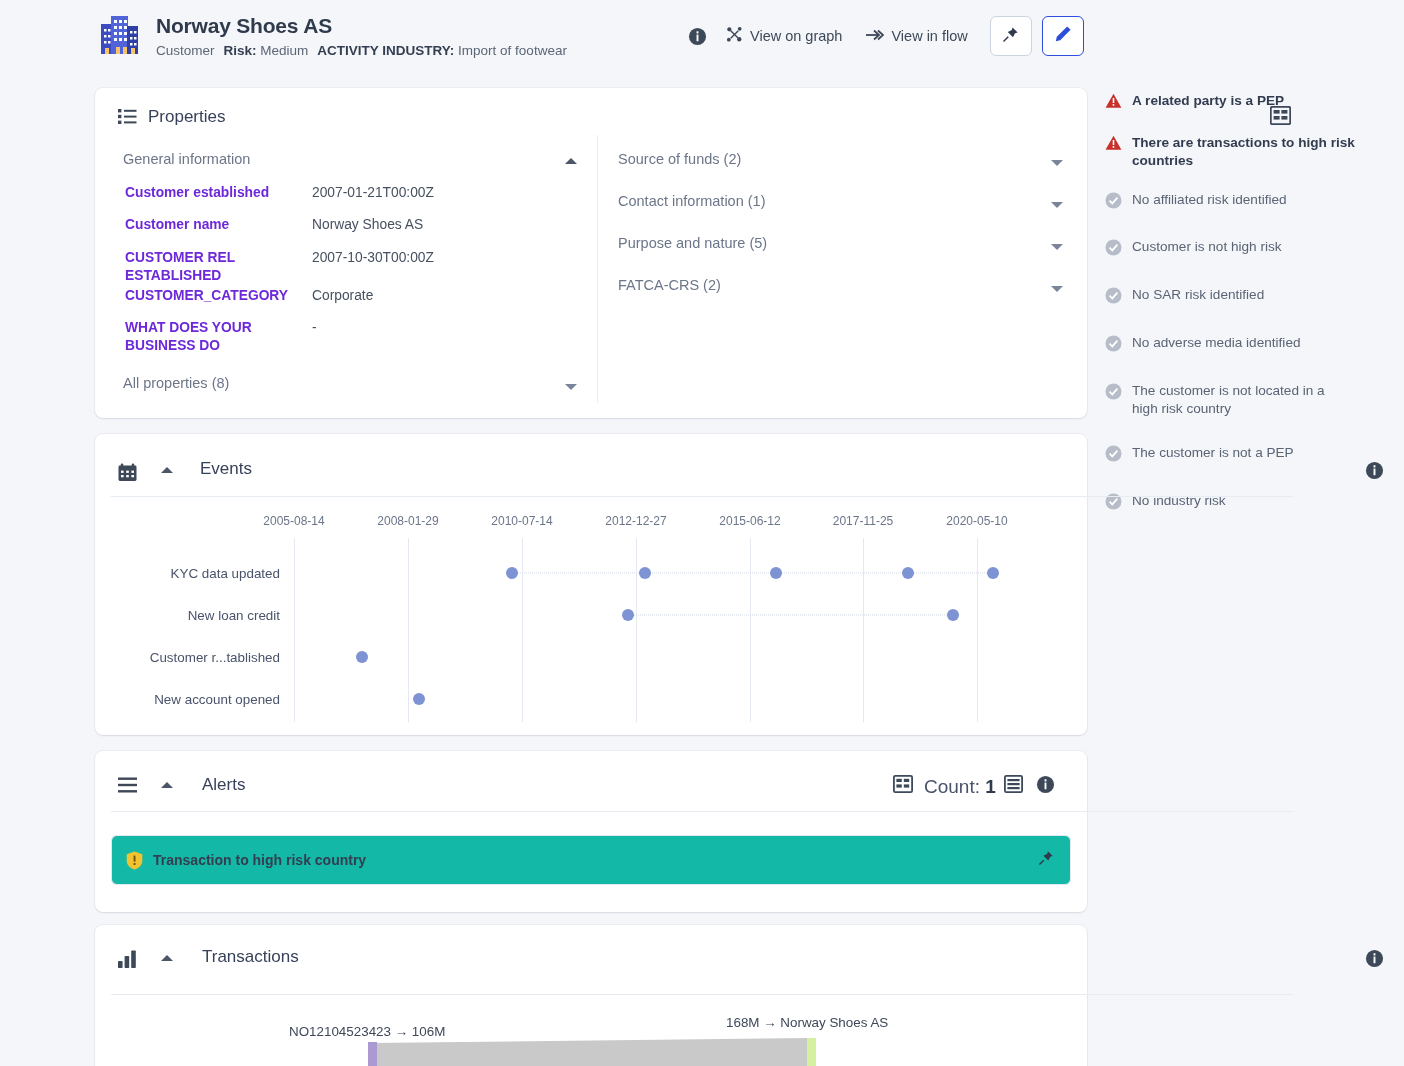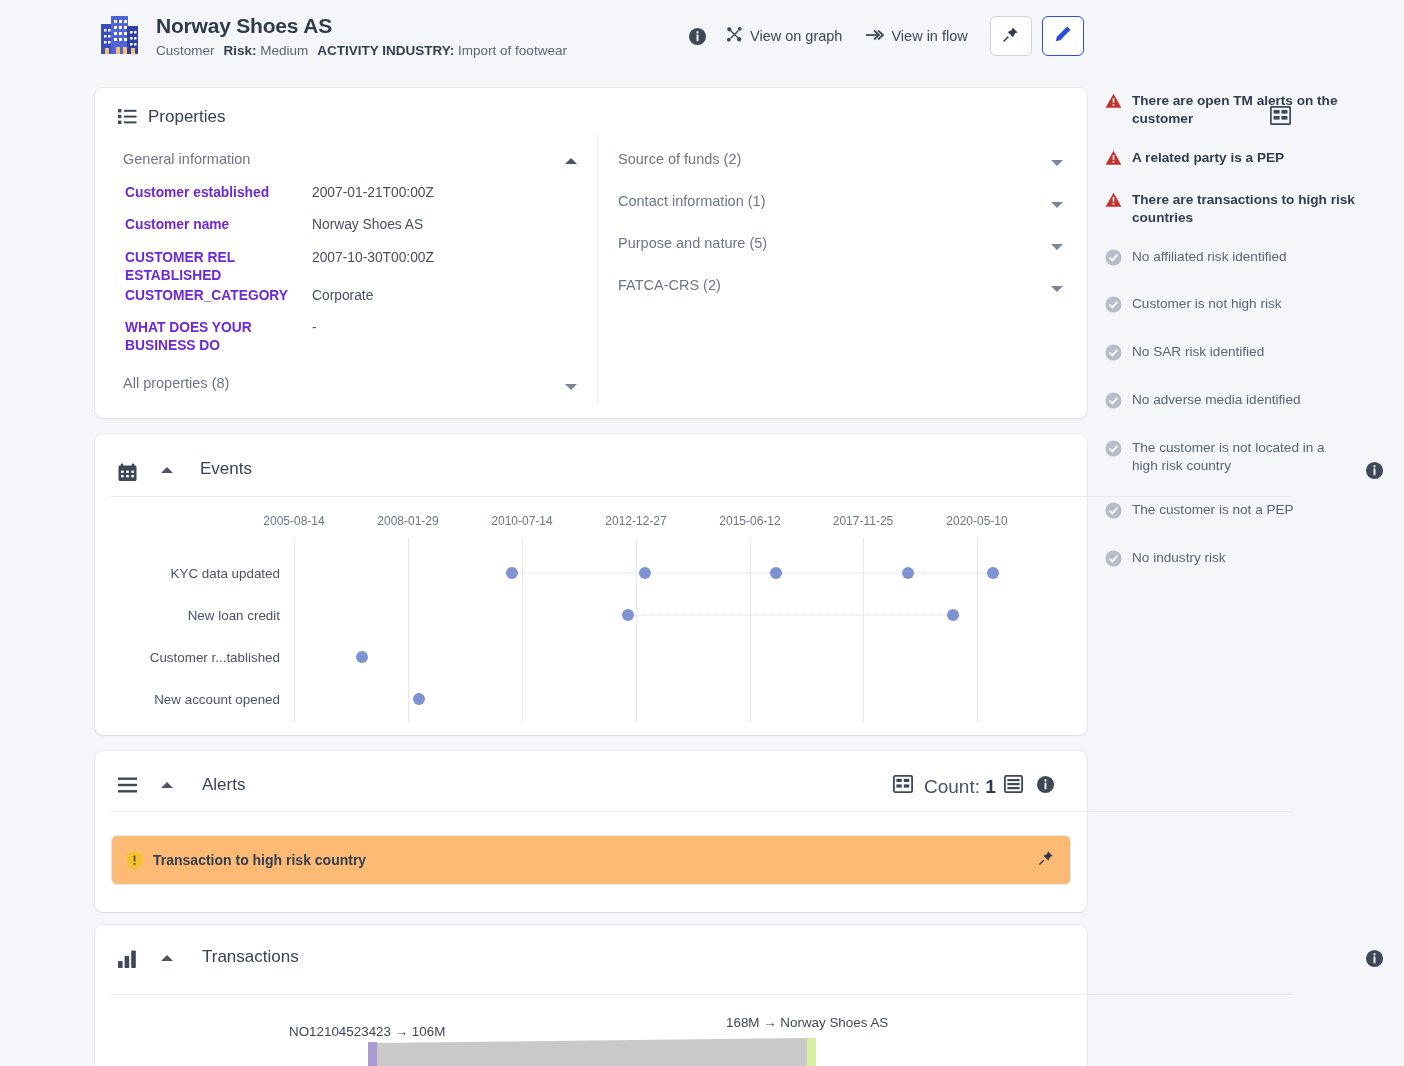--- a/index.html
+++ b/index.html
@@ -73,21 +73,21 @@
   #card-alerts { left: 95px; top: 751px; width: 992px; height: 161px; }
   #al-icon { position: absolute; left: 118px; top: 777px; }
   #al-caret { position: absolute; left: 161px; top: 782px; cursor: pointer; }
   #al-title { left: 202px; top: 775px; }
   #al-grid-icon { position: absolute; left: 893px; top: 775px; cursor: pointer; }
   #al-count { position: absolute; left: 924px; top: 776px; font-size: 19px; color: #49536a; }
   #al-count b { color: #2f3a4c; }
   #al-list-icon { position: absolute; left: 1004px; top: 775px; cursor: pointer; }
   #al-info { position: absolute; left: 1036px; top: 775px; cursor: pointer; }
   #al-rule { top: 811px; }
-  .alert-row { position: absolute; left: 111px; top: 835px; width: 960px; height: 50px; border: 1px solid #e2e7f0; border-radius: 6px; background: #fdba74; display: flex; align-items: center; }
+  .alert-row { position: absolute; left: 111px; top: 835px; width: 960px; height: 50px; border: 1px solid #e2e7f0; border-radius: 6px; background: #14b8a6; display: flex; align-items: center; }
   .alert-row .ar-txt { font-size: 14px; font-weight: 700; color: #333e50; margin-left: 10px; }
   .alert-pin { position: absolute; right: 16px; top: 50%; transform: translateY(-50%); cursor: pointer; }
 
   
   #card-tx { left: 95px; top: 925px; width: 992px; height: 180px; }
   #tx-icon { position: absolute; left: 118px; top: 950px; }
   #tx-caret { position: absolute; left: 161px; top: 955px; cursor: pointer; }
   #tx-title { left: 202px; top: 947px; }
   #tx-info { position: absolute; right: 20px; top: 949px; cursor: pointer; }
   #tx-rule { top: 994px; }
@@ -252,28 +252,20 @@
 <div class="grp-head" style="left:618px; top:277px;">FATCA-CRS (2)</div>
 <div class="grp-caret caret-down" style="left:1051px; top:286px;"></div>
 
 <div id="risk-rail">
   <div class="risk-item alert">
     <span class="risk-ico"><svg width="17" height="16" viewBox="0 0 17 16">
           <path d="M8.5 0.8 L16.4 14.8 H0.6 Z" fill="#c8302b"></path>
           <rect x="7.7" y="5" width="1.6" height="5" fill="#fff"></rect>
           <rect x="7.7" y="11" width="1.6" height="1.8" fill="#fff"></rect>
         </svg></span>
-    <span class="txt">There are open TM alerts on the customer</span>
-  </div>
-  <div class="risk-item alert">
-    <span class="risk-ico"><svg width="17" height="16" viewBox="0 0 17 16">
-          <path d="M8.5 0.8 L16.4 14.8 H0.6 Z" fill="#c8302b"></path>
-          <rect x="7.7" y="5" width="1.6" height="5" fill="#fff"></rect>
-          <rect x="7.7" y="11" width="1.6" height="1.8" fill="#fff"></rect>
-        </svg></span>
     <span class="txt">A related party is a PEP</span>
   </div>
   <div class="risk-item alert">
     <span class="risk-ico"><svg width="17" height="16" viewBox="0 0 17 16">
           <path d="M8.5 0.8 L16.4 14.8 H0.6 Z" fill="#c8302b"></path>
           <rect x="7.7" y="5" width="1.6" height="5" fill="#fff"></rect>
           <rect x="7.7" y="11" width="1.6" height="1.8" fill="#fff"></rect>
         </svg></span>
     <span class="txt">There are transactions to high risk countries</span>
   </div>

